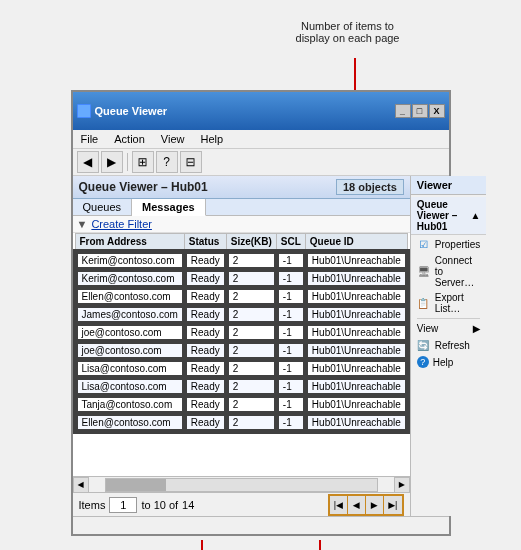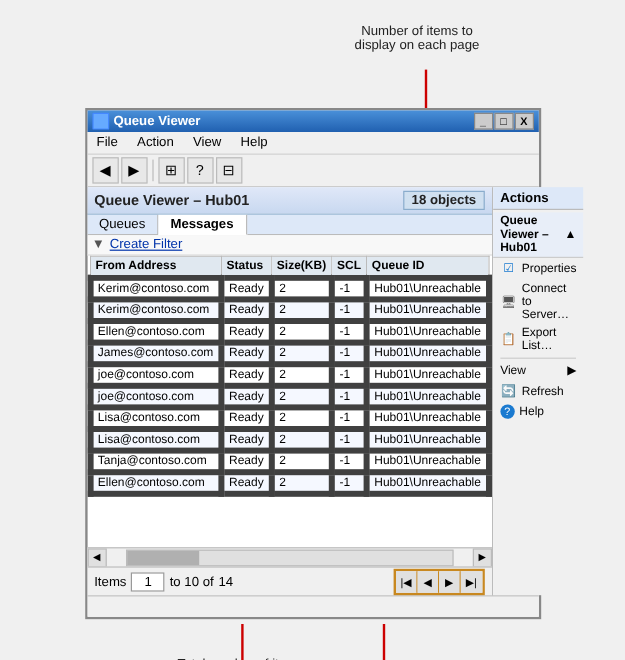--- a/index.html
+++ b/index.html
@@ -22,21 +22,21 @@
     .window {
       border: 2px solid #888;
       background: #fff;
       width: 380px;
     }
     .title-bar {
       background: linear-gradient(to bottom, #4a90d9, #2060b0);
       color: white;
       display: flex;
       align-items: center;
-      padding: 2px 4px;
+      padding: 12px 4px;
       font-size: 11px;
       font-weight: bold;
       gap: 4px;
     }
     .title-bar-icon {
       width: 14px;
       height: 14px;
       background: #6af;
       border: 1px solid #48f;
       border-radius: 1px;
@@ -516,21 +516,21 @@
             <div class="nav-btn">|◀</div>
             <div class="nav-btn">◀</div>
             <div class="nav-btn">▶</div>
             <div class="nav-btn">▶|</div>
           </div>
         </div>
 
       </div>
 
       <div class="actions-panel">
-        <div class="actions-header">Actions</div>
+        <div class="actions-header">Viewer</div>
         <div class="actions-section">
           <div class="actions-section-title">
             <span>Queue Viewer – Hub01</span>
             <span>▲</span>
           </div>
 
           <div class="action-item">
             <div class="action-icon" style="color:#1a7ad0;">☑</div>
             <span>Properties</span>
           </div>

